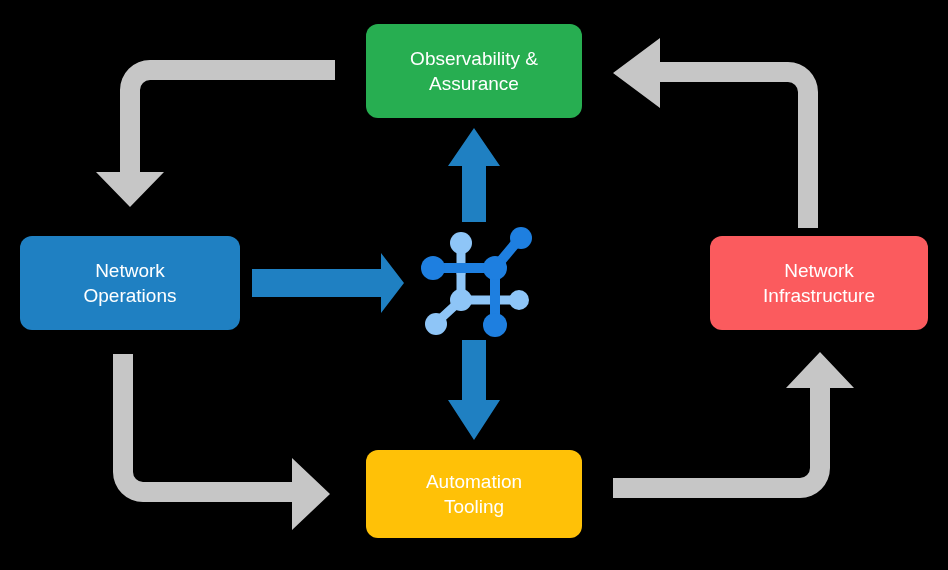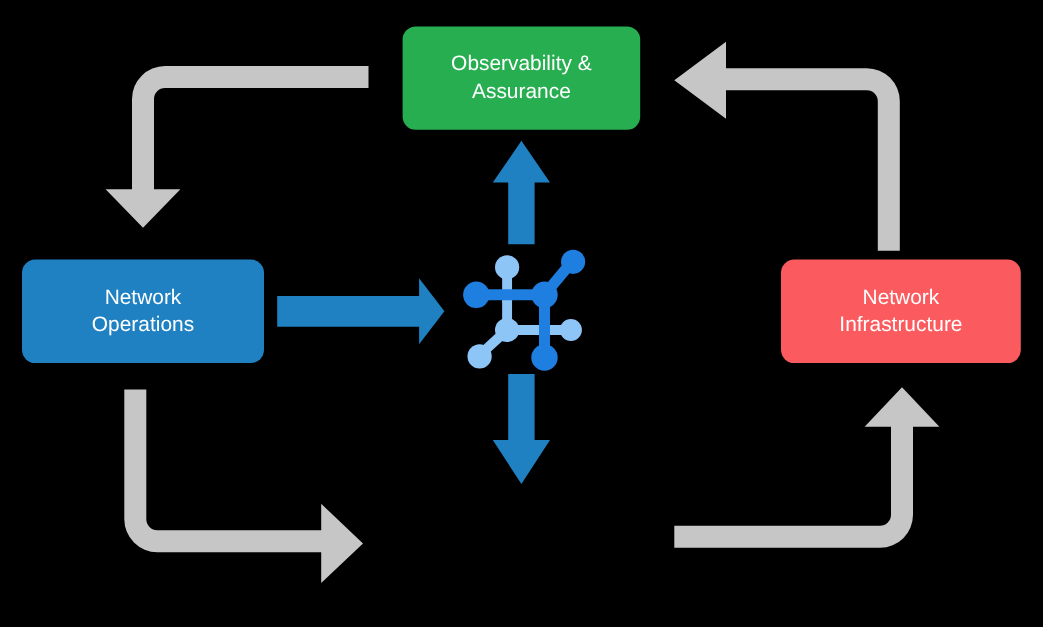--- a/index.html
+++ b/index.html
@@ -121,14 +121,18 @@
   <div class="node-box" id="node-operations" style="background:#1f80c2;">
     <span>Network
 Operations</span>
   </div>
 
   <div class="node-box" id="node-infrastructure" style="background:#fb5b5e;">
     <span>Network
 Infrastructure</span>
   </div>
 
+  <div class="node-box" id="node-automation" style="background:#ffc107;">
+    <span>Automation
+Tooling</span>
+  </div>
 
 </div>
 
 </body></html>

